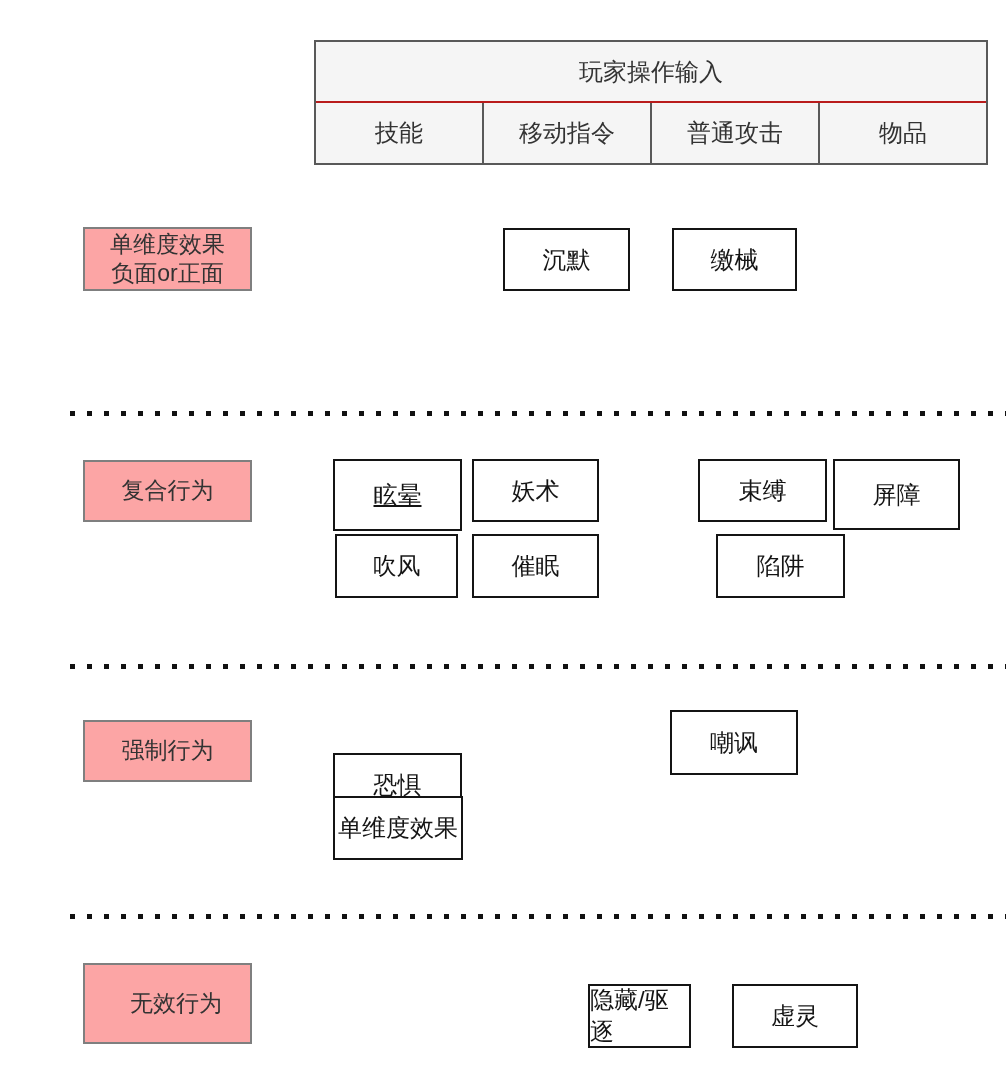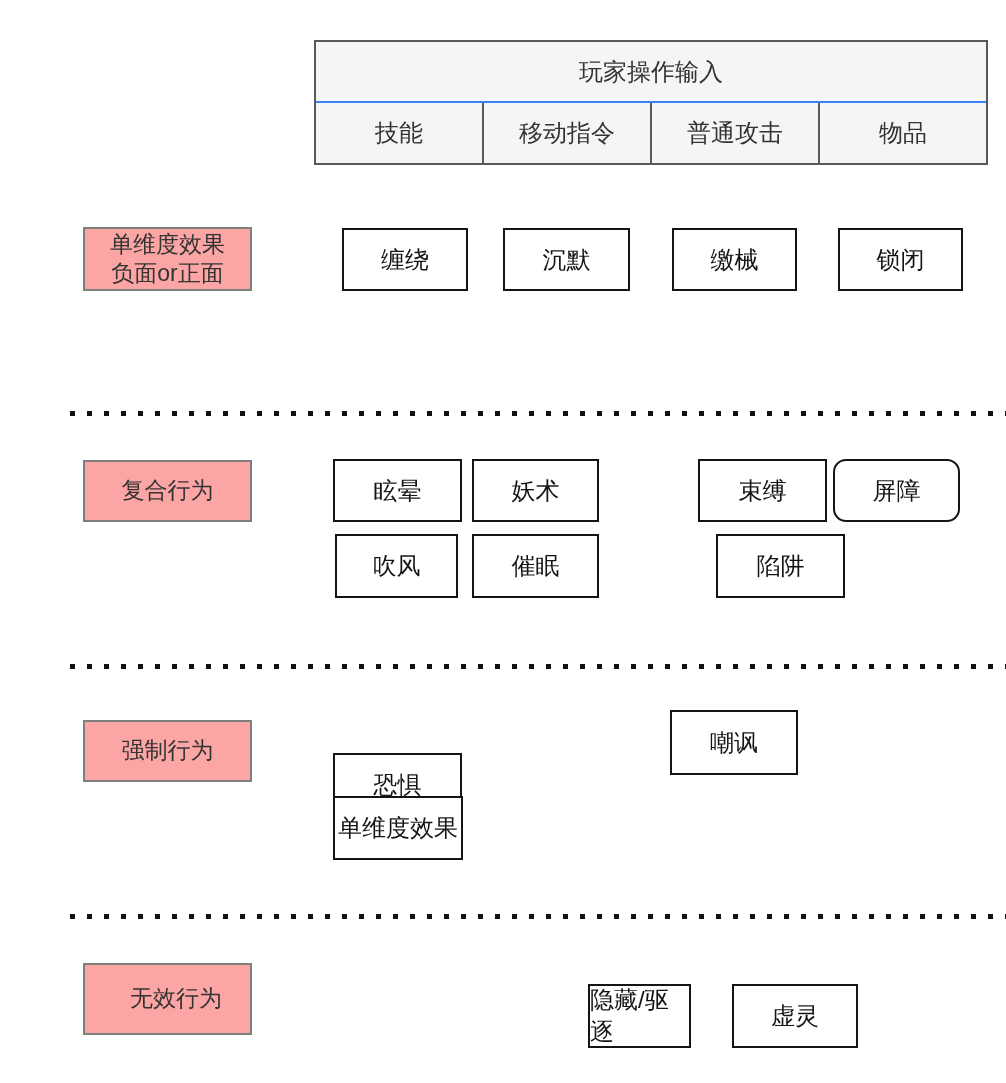--- a/index.html
+++ b/index.html
@@ -26,21 +26,21 @@
     box-sizing: border-box;
     border: 2px solid #595959;
     background: #f5f5f5;
     font-size: 24px;
   }
   .input-table .title-row {
     height: 59px;
     display: flex;
     align-items: center;
     justify-content: center;
-    border-bottom: 2px solid #3b82f6;
+    border-bottom: 2px solid #b91c1c;
   }
   .input-table .cols {
     display: flex;
     height: 60px;
   }
   .input-table .col {
     flex: 1;
     display: flex;
     align-items: center;
     justify-content: center;
@@ -85,31 +85,31 @@
     left: 70px;
     width: 936px;
     height: 5px;
     background-image: repeating-linear-gradient(to right, #111111 0 5px, transparent 5px 17px);
   }
 
   
   #lbl-single   { top: 227px; height: 64px; }
   #lbl-compound { top: 460px; height: 62px; }
   #lbl-forced   { top: 720px; height: 62px; }
-  #lbl-invalid  { top: 963px; height: 72px; padding-left: 17px; }
+  #lbl-invalid  { top: 963px; height: 81px; padding-left: 17px; }
 
   #fx-entangle  { left: 342px; top: 228px; width: 126px; height: 63px; }
   #fx-silence   { left: 503px; top: 228px; width: 127px; height: 63px; text-align: right; }
   #fx-disarm    { left: 672px; top: 228px; width: 125px; height: 63px; }
   #fx-lock      { left: 838px; top: 228px; width: 125px; height: 63px; }
 
-  #fx-stun      { left: 333px; top: 459px; width: 129px; height: 63px; }
+  #fx-stun      { left: 333px; top: 459px; width: 129px; height: 72px; text-decoration: underline; }
   #fx-hex       { left: 472px; top: 459px; width: 127px; height: 63px; }
   #fx-root      { left: 698px; top: 459px; width: 129px; height: 63px; }
-  #fx-barrier   { left: 833px; top: 459px; width: 127px; height: 63px; border-radius: 13px; }
+  #fx-barrier   { left: 833px; top: 459px; width: 127px; height: 71px; }
   #fx-gust      { left: 335px; top: 534px; width: 123px; height: 64px; }
   #fx-sleep     { left: 472px; top: 534px; width: 127px; height: 64px; }
   #fx-trap      { left: 716px; top: 534px; width: 129px; height: 64px; }
 
   #fx-fear      { left: 333px; top: 711px; width: 129px; height: 64px; margin-top: 42px; }
   #fx-taunt     { left: 670px; top: 710px; width: 128px; height: 65px; }
   #fx-forcedmove{ left: 333px; top: 796px; width: 130px; height: 64px; }
 
   #fx-hidebanish{ left: 588px; top: 984px; width: 103px; height: 64px; }
   #fx-ethereal  { left: 732px; top: 984px; width: 126px; height: 64px; }
@@ -128,24 +128,22 @@
     <div class="cols">
       <div class="col">技能</div>
       <div class="col">移动指令</div>
       <div class="col">普通攻击</div>
       <div class="col">物品</div>
     </div>
   </div>
 
   <div class="label-box" id="lbl-single">单维度效果
 负面or正面</div>
-  <div class="effect-box" id="fx-entangle">缠绕</div>
   <div class="effect-box" id="fx-silence">沉默</div>
   <div class="effect-box" id="fx-disarm">缴械</div>
-  <div class="effect-box" id="fx-lock">锁闭</div>
 
   <div class="dotted" id="divider-1"></div>
 
   <div class="label-box" id="lbl-compound">复合行为</div>
   <div class="effect-box" id="fx-stun">眩晕</div>
   <div class="effect-box" id="fx-hex">妖术</div>
   <div class="effect-box" id="fx-root">束缚</div>
   <div class="effect-box" id="fx-barrier">屏障</div>
   <div class="effect-box" id="fx-gust">吹风</div>
   <div class="effect-box" id="fx-sleep">催眠</div>

